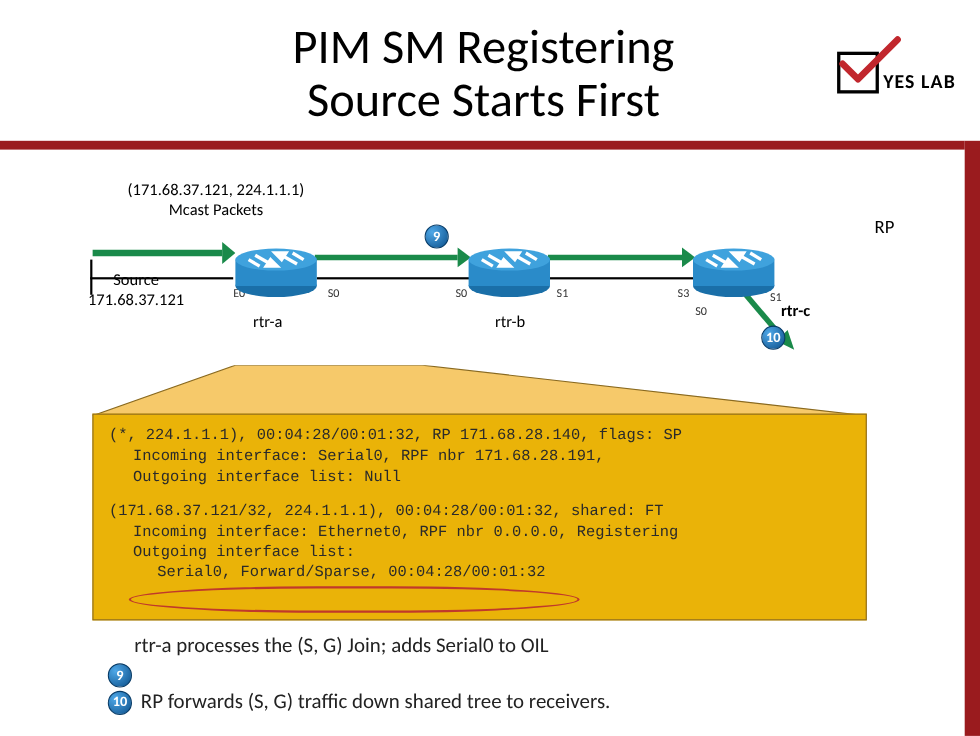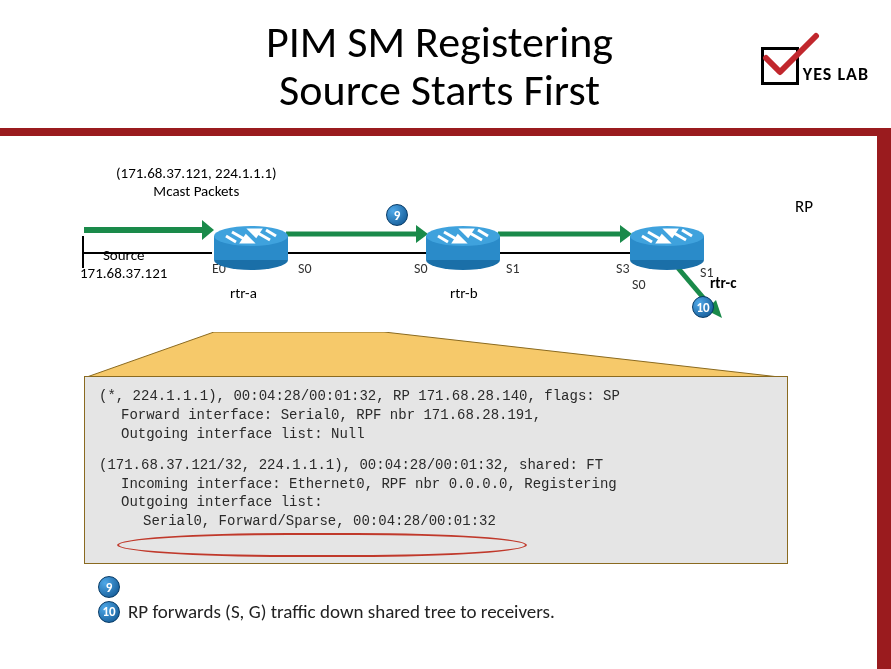--- a/index.html
+++ b/index.html
@@ -13,31 +13,31 @@
   .logo-text { font-size: 18px; font-weight: 700; color: #000; letter-spacing: 1px; }
 
   .diagram { position: absolute; top: 164px; left: 60px; right: 30px; height: 180px; }
   .label-top { position: absolute; left: 56px; top: 0; font-size: 15px; color: #000; text-align: center; }
   .label-source { position: absolute; left: 20px; top: 82px; font-size: 15px; text-align: center; }
   .label-rp { position: absolute; right: 48px; top: 32px; font-size: 17px; }
   .label-rtr-a { position: absolute; left: 170px; top: 120px; font-size: 15px; }
   .label-rtr-b { position: absolute; left: 390px; top: 120px; font-size: 15px; }
   .label-rtr-c { position: absolute; left: 650px; top: 110px; font-size: 15px; font-weight: bold; }
   .label-mcast { position: absolute; left: 660px; top: 136px; font-size: 15px; }
-  .iface { position: absolute; font-size: 14px; color: #333; }
+  .iface { position: absolute; font-size: 11px; color: #333; }
 
   .router { position: absolute; width: 78px; height: 50px; }
   .router svg { width: 100%; height: 100%; }
 
   .numcircle { display: inline-flex; width: 22px; height: 22px; border-radius: 50%; background: radial-gradient(circle at 30% 30%, #4fa8e8, #0b4f8a); color: #fff; font-size: 13px; font-weight: 700; align-items: center; justify-content: center; border: 1px solid #063a66; }
   .nc9 { position: absolute; left: 326px; top: 40px; }
   .nc10 { position: absolute; left: 632px; top: 132px; }
 
   .callout { position: absolute; left: 84px; top: 332px; width: 704px; height: 232px; }
-  .callout-body { position: absolute; left: 0; bottom: 0; width: 704px; height: 188px; background: #e5e5e5; border: 1px solid #8a6a20; padding: 10px 14px; font-family: "Courier New", monospace; font-size: 14px; color: #2a2a2a; line-height: 1.35; }
+  .callout-body { position: absolute; left: 0; bottom: 0; width: 704px; height: 188px; background: #eab308; border: 1px solid #8a6a20; padding: 10px 14px; font-family: "Courier New", monospace; font-size: 14px; color: #2a2a2a; line-height: 1.35; }
   .callout svg.tri { position: absolute; left: 0; top: 0; }
 
   .redcircle { position: absolute; border: 2px solid #c0392b; border-radius: 50% / 60%; }
 
   .steps { position: absolute; left: 98px; top: 576px; right: 24px; font-size: 19px; color: #222; }
   .steps .row { display: flex; align-items: center; margin-bottom: 2px; }
   .steps .row .numcircle { margin-right: 8px; flex-shrink: 0; }
   .step-top { margin-left: 24px; margin-bottom: 4px; }
 
   .line { position: absolute; background: #000; height: 2px; }
@@ -160,33 +160,34 @@
   <span class="numcircle nc9">9</span>
   <span class="numcircle nc10">10</span>
 </div>
 
 <div class="callout">
   <svg class="tri" width="704" height="46">
     <polygon points="130,0 0,46 704,46 300,0" fill="#f6c96a" stroke="#8a6a20" stroke-width="1"></polygon>
   </svg>
   <div class="callout-body">
     <div>(*, 224.1.1.1), 00:04:28/00:01:32, RP 171.68.28.140, flags: SP</div>
-    <div style="padding-left:22px;">Forward interface: Serial0, RPF nbr 171.68.28.191,</div>
+    <div style="padding-left:22px;">Incoming interface: Serial0, RPF nbr 171.68.28.191,</div>
     <div style="padding-left:22px; margin-bottom:12px;">Outgoing interface list: Null</div>
     <div>(171.68.37.121/32, 224.1.1.1), 00:04:28/00:01:32, shared: FT</div>
     <div style="padding-left:22px;">Incoming interface: Ethernet0, RPF nbr 0.0.0.0, Registering</div>
     <div style="padding-left:22px;">Outgoing interface list:</div>
     <div style="padding-left:44px; position:relative;">
       <span>Serial0, Forward/Sparse, 00:04:28/00:01:32</span>
     </div>
     <div class="redcircle" style="left:32px; bottom:6px; width:410px; height:24px;"></div>
   </div>
 </div>
 
 <div class="steps">
+  <div class="step-top">rtr-a processes the (S, G) Join; adds Serial0 to OIL</div>
   <div class="row">
     <span class="numcircle">9</span>
   </div>
   <div class="row">
     <span class="numcircle">10</span>
     <span>RP forwards (S, G) traffic down shared tree to receivers.</span>
   </div>
 </div>
 
 </body></html>

